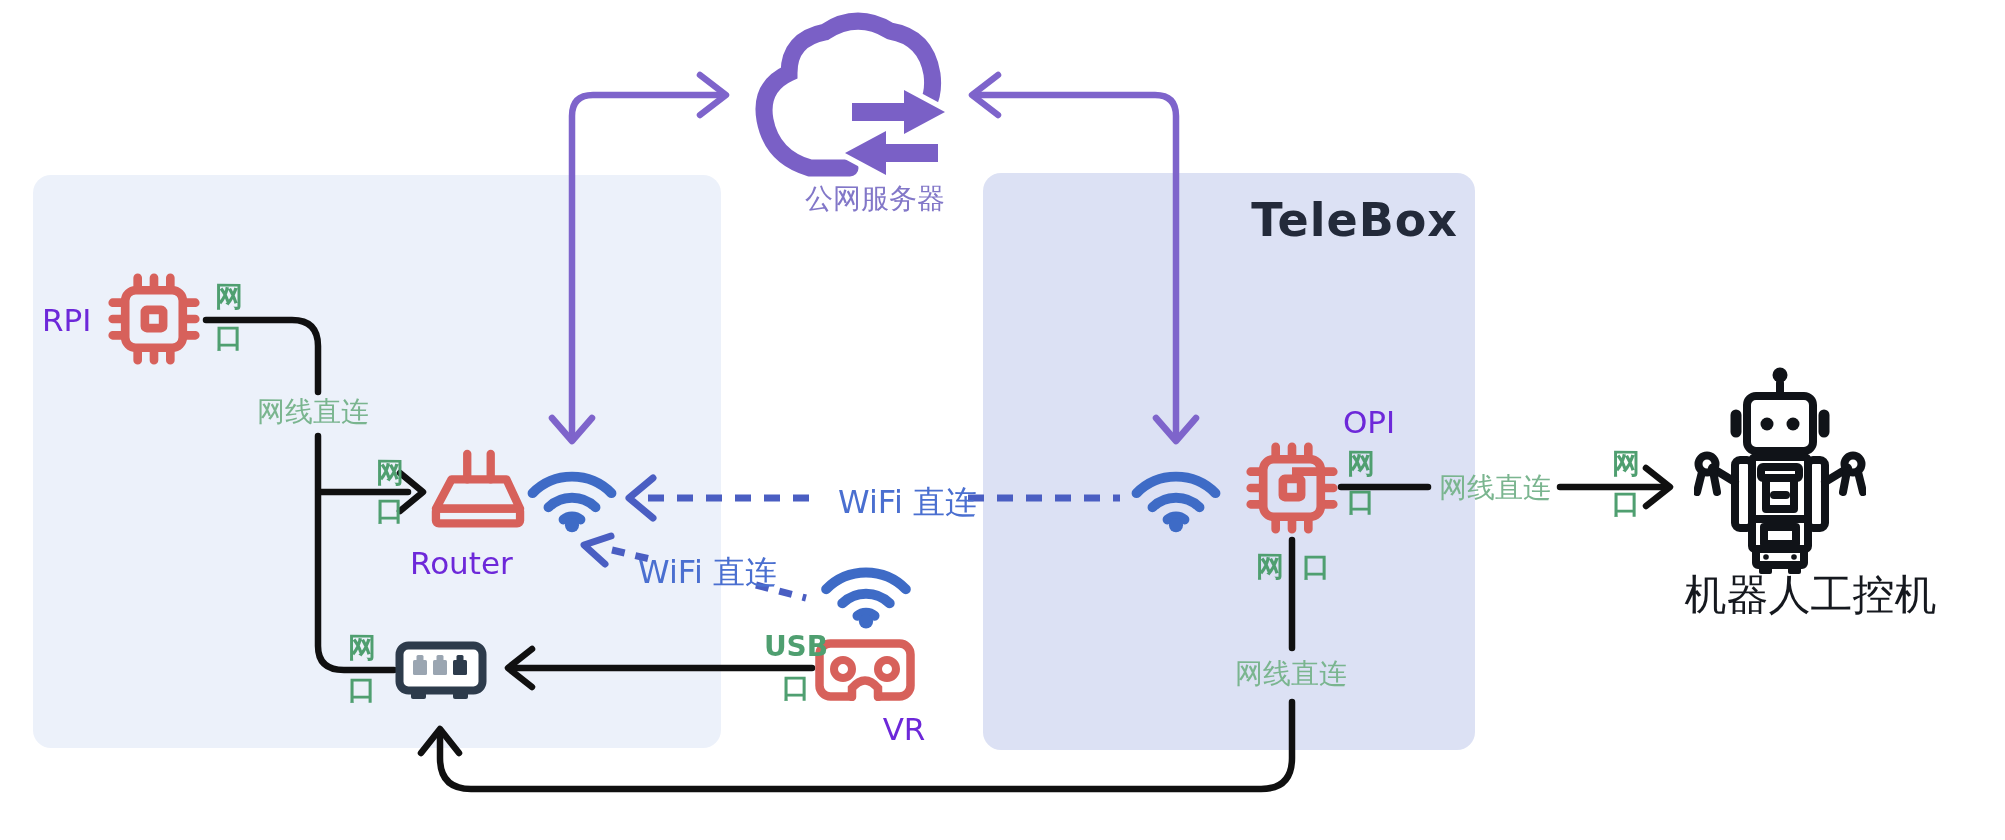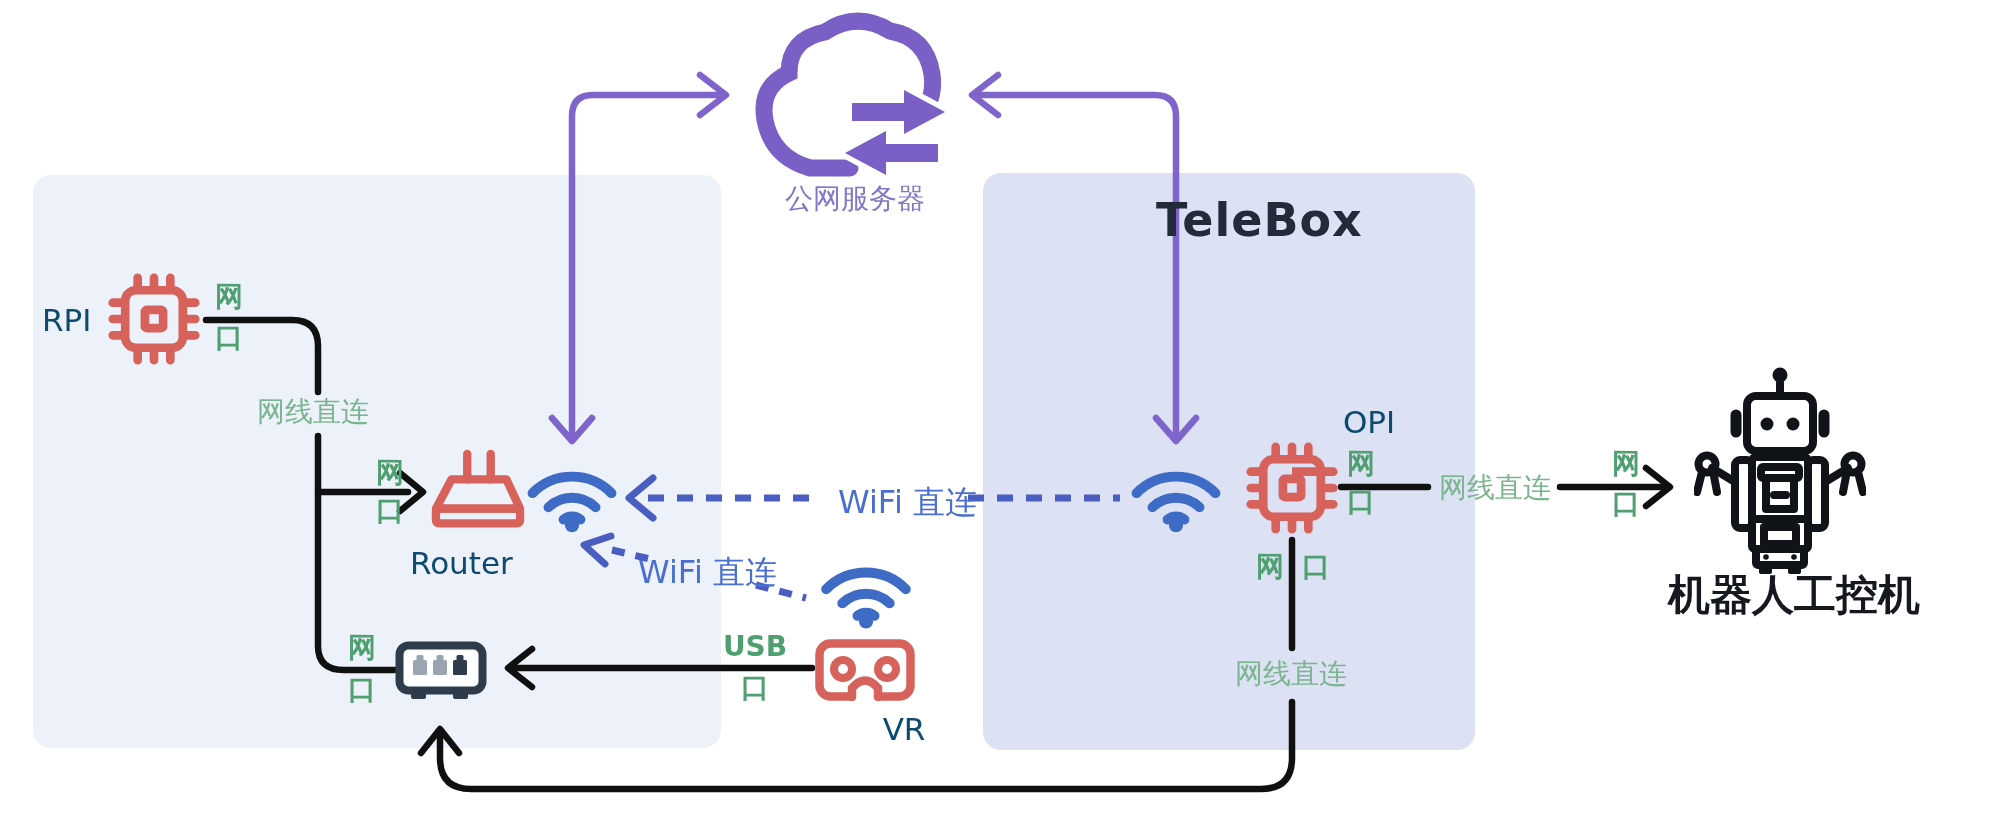--- a/index.html
+++ b/index.html
@@ -4,27 +4,27 @@
 <style>
   html,body{margin:0;padding:0;background:#ffffff;}
   .canvas{
     position:relative;width:2005px;height:840px;background:#ffffff;
     font-family:"DejaVu Sans","Liberation Sans",sans-serif;overflow:hidden;
   }
   .abs{position:absolute;}
   .group-box{position:absolute;border-radius:18px;}
   .wires{position:absolute;left:0;top:0;}
   .title{font-size:46px;font-weight:800;color:#232a3a;line-height:1;letter-spacing:1px;}
-  .devname{color:#0c4a6e;font-size:31px;line-height:1;font-weight:500;}
+  .devname{color:#6d28d9;font-size:31px;line-height:1;font-weight:500;}
   .port{color:#4f9f70;font-weight:700;font-size:28px;line-height:1;
         display:flex;flex-direction:column;align-items:center;row-gap:13px;}
   .port.row{flex-direction:row;column-gap:18px;}
   .eth{color:#7ab58f;font-size:28px;line-height:1;font-weight:400;white-space:nowrap;}
   .wifi-lbl{color:#4a6fd0;font-size:32px;line-height:1;font-weight:500;white-space:nowrap;}
-  .cloud-lbl{color:#8277c8;font-size:28px;font-weight:500;text-align:center;line-height:1;}
+  .cloud-lbl{color:#8277c8;font-size:28px;font-weight:500;text-align:right;line-height:1;}
   .center{text-align:center;}
 </style>
 </head>
 <body>
 
 <div class="canvas">
 
   <div class="group-box" style="left:33px;top:175px;width:688px;height:573px;background:#ecf1fa;"></div>
   <div class="group-box" style="left:983px;top:173px;width:492px;height:577px;background:#dce1f4;"></div>
 
@@ -68,21 +68,21 @@
   </svg>
 
   <svg class="abs" style="left:752px;top:4px;" width="206" height="178" viewBox="0 0 206 178">
     <path d="M 98,164 L 58,164 Q 20,153 13,116 Q 7,83 37,69 Q 37,35 73,28 Q 105,7 138,27 Q 174,33 180,70 Q 184,102 161,116" stroke="#7a60c6" stroke-width="17" fill="none" stroke-linecap="round"></path>
     <path d="M 100,99 H 152 V 86 L 193,108 L 152,130 V 117 H 100 Z" fill="#7a60c6" stroke="#ffffff" stroke-width="11" paint-order="stroke" stroke-linejoin="round"></path>
     <path d="M 186,140 H 134 V 127 L 93,149 L 134,171 V 158 H 186 Z" fill="#7a60c6" stroke="#ffffff" stroke-width="11" paint-order="stroke" stroke-linejoin="round"></path>
   </svg>
   <div class="abs cloud-lbl" style="left:765px;top:185px;width:180px;">公网服务器</div>
 
 
-  <div class="abs title" style="left:1156px;top:197px;width:302px;">TeleBox</div>
+  <div class="abs title" style="left:1156px;top:197px;width:302px;text-align:right;">TeleBox</div>
 
   <svg class="abs" style="left:106px;top:271px;" width="96" height="96" viewBox="0 0 100 100">
     <g stroke="#d7615b" stroke-width="9" stroke-linecap="round" fill="none">
       <path d="M33,7 V18 M50,7 V18 M67,7 V18 M33,82 V93 M50,82 V93 M67,82 V93 M7,33 H18 M7,50 H18 M7,67 H18 M82,33 H93 M82,50 H93 M82,67 H93"></path>
       <rect x="20" y="20" width="60" height="60" rx="11"></rect>
       <rect x="40.5" y="40.5" width="19" height="19" rx="2"></rect>
     </g>
   </svg>
   <div class="abs devname" style="left:42px;top:305px;">RPI</div>
   <div class="abs port" style="left:215px;top:283px;">
@@ -146,21 +146,21 @@
   </svg>
 
   <svg class="abs" style="left:815px;top:639px;" width="100" height="62" viewBox="0 0 100 62">
     <rect x="4.5" y="4.5" width="91" height="53" rx="11" stroke="#d7615b" stroke-width="8.5" fill="none"></rect>
     <path d="M 37,62 V 49 Q 50,34 63,49 V 62 Z" fill="#ffffff" stroke="none"></path>
     <path d="M 37,58 V 49 Q 50,34 63,49 V 58" stroke="#d7615b" stroke-width="8.5" fill="none" stroke-linecap="round"></path>
     <circle cx="28" cy="30" r="9" stroke="#d7615b" stroke-width="8" fill="none"></circle>
     <circle cx="72" cy="30" r="9" stroke="#d7615b" stroke-width="8" fill="none"></circle>
   </svg>
   <div class="abs devname center" style="left:876px;top:714px;width:56px;">VR</div>
-  <div class="abs port" style="left:723px;top:633px;width:64px;">
+  <div class="abs port" style="left:764px;top:633px;width:64px;">
     <span>USB</span>
     <span>口</span>
   </div>
 
   <svg class="abs" style="left:1129px;top:459px;" width="94" height="74" viewBox="0 0 100 78">
     <g stroke="#3e6bc6" stroke-width="10.5" fill="none" stroke-linecap="round">
       <path d="M 8,36 A 59,59 0 0 1 92,36"></path>
       <path d="M 25,51 A 36,36 0 0 1 75,51"></path>
       <path d="M 41,64 A 14,14 0 0 1 59,64"></path>
     </g>
@@ -217,15 +217,15 @@
       <path d="M 153,106 L 149,127"></path>
       <rect x="58" y="154" width="56" height="30" rx="3"></rect>
       <rect x="70" y="162" width="32" height="17"></rect>
       <rect x="62" y="184" width="48" height="16" rx="2"></rect>
       <circle cx="72" cy="192" r="2.8" fill="#101318" stroke="none"></circle>
       <circle cx="100" cy="192" r="2.8" fill="#101318" stroke="none"></circle>
       <rect x="65" y="200" width="13" height="9" rx="2" fill="#101318" stroke="none"></rect>
       <rect x="94" y="200" width="13" height="9" rx="2" fill="#101318" stroke="none"></rect>
     </g>
   </svg>
-  <div class="abs" style="left:1668px;top:574px;width:285px;font-size:42px;font-weight:700;color:#15181e;line-height:1;">机器人工控机</div>
+  <div class="abs" style="left:1668px;top:574px;width:285px;text-align:center;font-size:42px;font-weight:400;color:#15181e;line-height:1;">机器人工控机</div>
 
 </div>
 
 </body></html>

